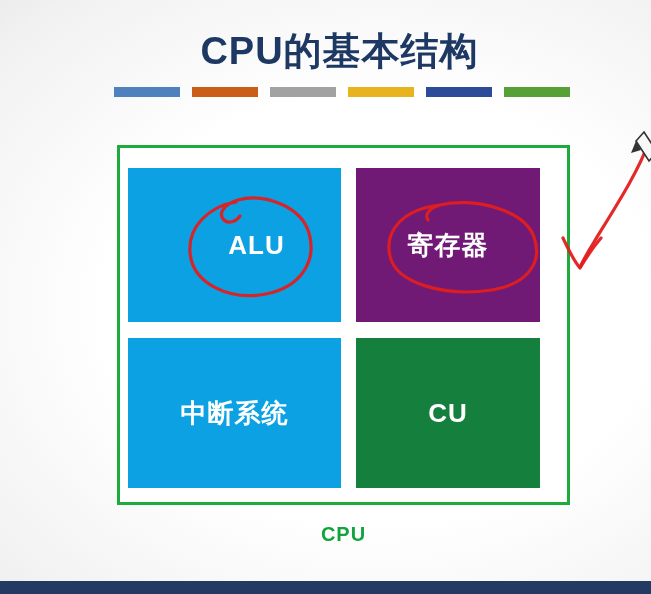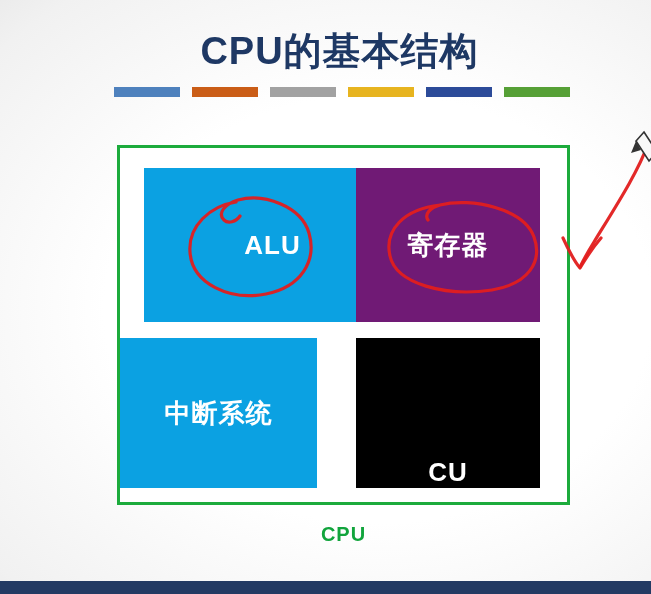--- a/index.html
+++ b/index.html
@@ -36,23 +36,23 @@
     background: #ffffff;
   }
   .blue-box {
     position: absolute;
     display: flex; align-items: center; justify-content: center;
     color: #fff;
     font-size: 26px;
     font-weight: bold;
     letter-spacing: 1px;
   }
-  .box-alu       { left: 24px;   top: 20px;  width: 213px; height: 154px; padding-left: 44px; }
+  .box-alu       { left: 8px;   top: 20px;  width: 213px; height: 154px; padding-left: 44px; }
   .box-register  { left: 236px; top: 20px;  width: 184px; height: 154px; }
-  .box-interrupt { left: 0;   top: 190px; width: 197px; height: 150px; }
+  .box-interrupt { left: 8px;   top: 190px; width: 213px; height: 150px; }
   .box-cu        { left: 236px; top: 190px; width: 184px; height: 150px; }
 
   .cpu-caption {
     position: absolute;
     top: 523px; left: 117px; width: 453px;
     text-align: center;
     font-size: 20px;
     font-weight: bold;
     letter-spacing: 1px;
   }
@@ -94,21 +94,21 @@
   <div class="green-box" style="border-color: rgb(28, 171, 60);">
     <div class="blue-box box-alu" style="background: rgb(11, 161, 226); color: rgb(255, 255, 255);">
       <span>ALU</span>
     </div>
     <div class="blue-box box-register" style="background: #701a75; color: rgb(255, 255, 255);">
       <span>寄存器</span>
     </div>
     <div class="blue-box box-interrupt" style="background: rgb(11, 161, 226); color: rgb(255, 255, 255);">
       <span>中断系统</span>
     </div>
-    <div class="blue-box box-cu" style="background: #000000; color: rgb(255, 255, 255); align-items: flex-end;">
+    <div class="blue-box box-cu" style="background: #15803d; color: rgb(255, 255, 255);">
       <span>CU</span>
     </div>
   </div>
 
   <div class="cpu-caption" style="color: rgb(17, 164, 60);">CPU</div>
 
   <svg class="annotation-layer" viewBox="0 0 651 594" xmlns="http://www.w3.org/2000/svg">
     <path class="annot" d="M236,202 C210,206 188,226 190,252 C192,284 230,301 266,294 C301,287 317,261 309,233 C301,206 264,193 238,200 C225,204 217,213 224,220 C228,224 236,222 240,216" stroke="#e11d1d"></path>
     <path class="annot" d="M440,205 C404,209 384,230 390,256 C396,284 446,297 492,290 C528,284 543,262 534,237 C524,209 472,197 440,205 C430,208 424,214 428,220" stroke="#e11d1d"></path>
     <g>

